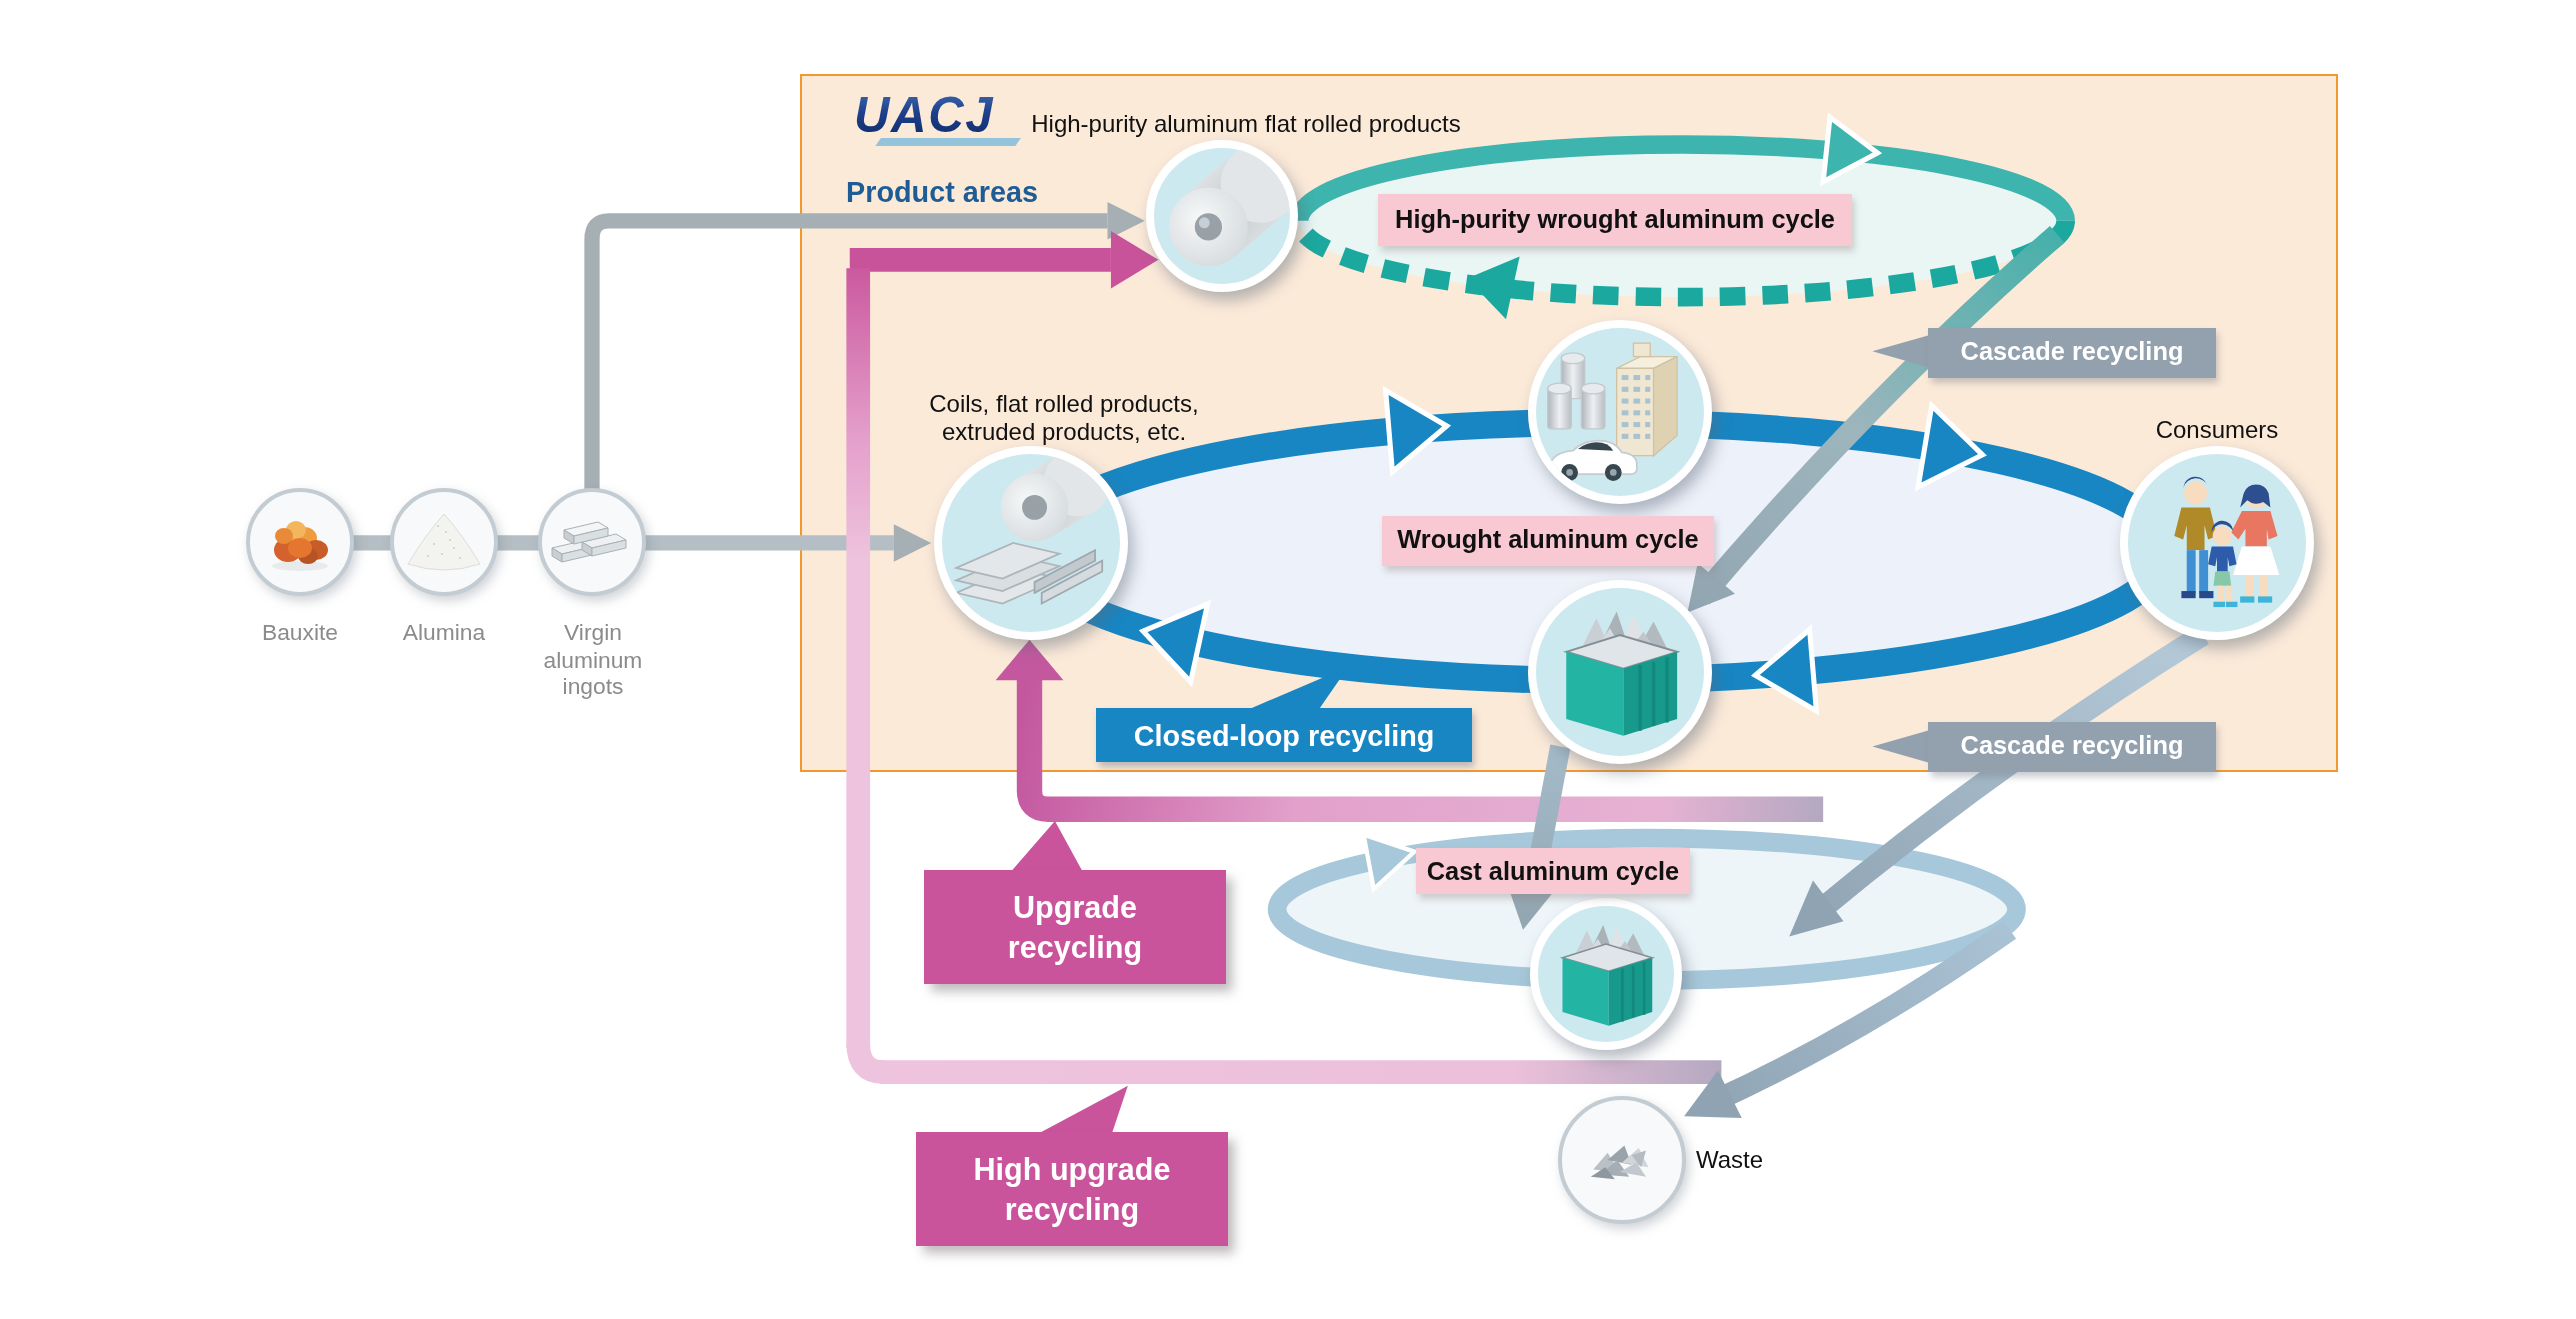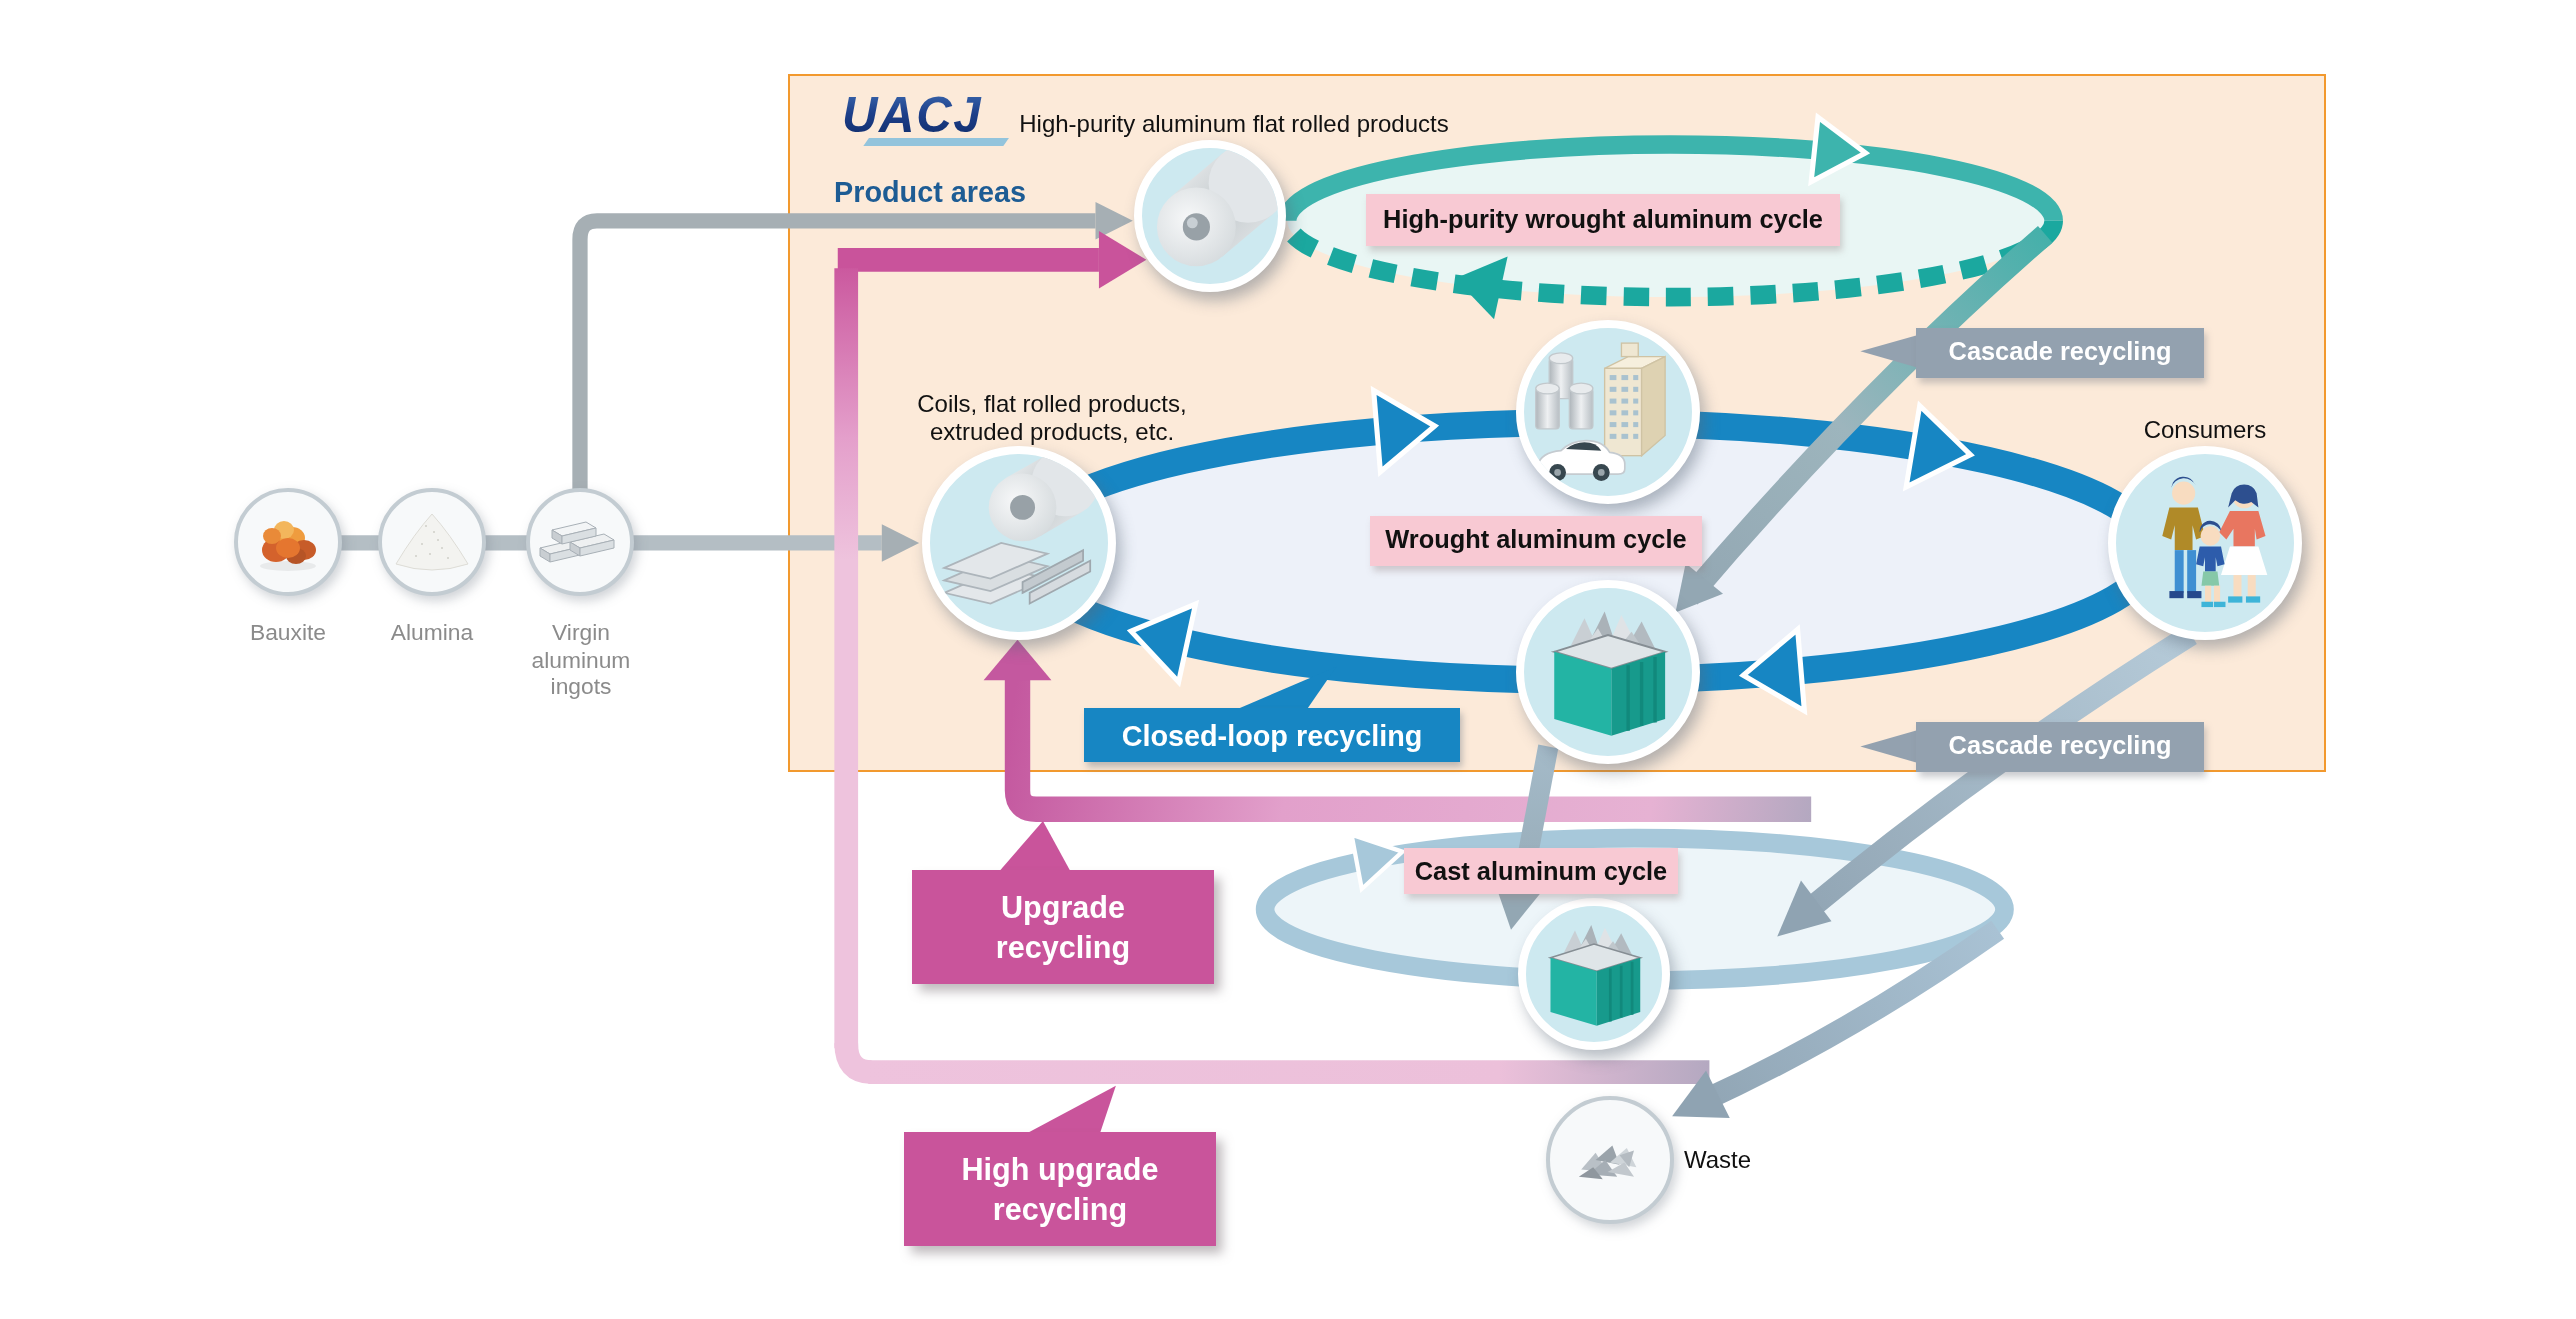--- a/index.html
+++ b/index.html
@@ -1,16 +1,16 @@
 <!DOCTYPE html>
 <html style="font-size:13.6px"><head>
 <meta charset="utf-8">
 <style>
   html,body{margin:0;padding:0;background:#ffffff;font-family:"Liberation Sans",sans-serif;}
-  #viewport{width:2480px;height:1319px;overflow:hidden;}
+  #viewport{width:2480px;height:1319px;overflow:hidden;padding-left:12px;}
   #stage{position:relative;width:1288px;height:660px;background:#ffffff;transform:scale(2);transform-origin:0 0;}
   .abs{position:absolute;}
   
   #product-box{left:394px;top:37px;width:767px;height:347px;background:#fcead9;border:1.7px solid #f2992e;}
   
   .circle-node{border-radius:50%;background:#cde9f0;border:4.2px solid #ffffff;
     box-shadow:2.5px 4.2px 7.6px rgba(90,105,120,.45);box-sizing:border-box;overflow:hidden;}
   .circle-node.white{background:#f7f9fa;border:2.5px solid #c3ccd2;box-shadow:1.7px 2.5px 5.1px rgba(120,130,140,.35);}
   .circle-node svg{width:100%;height:100%;display:block;}
   

